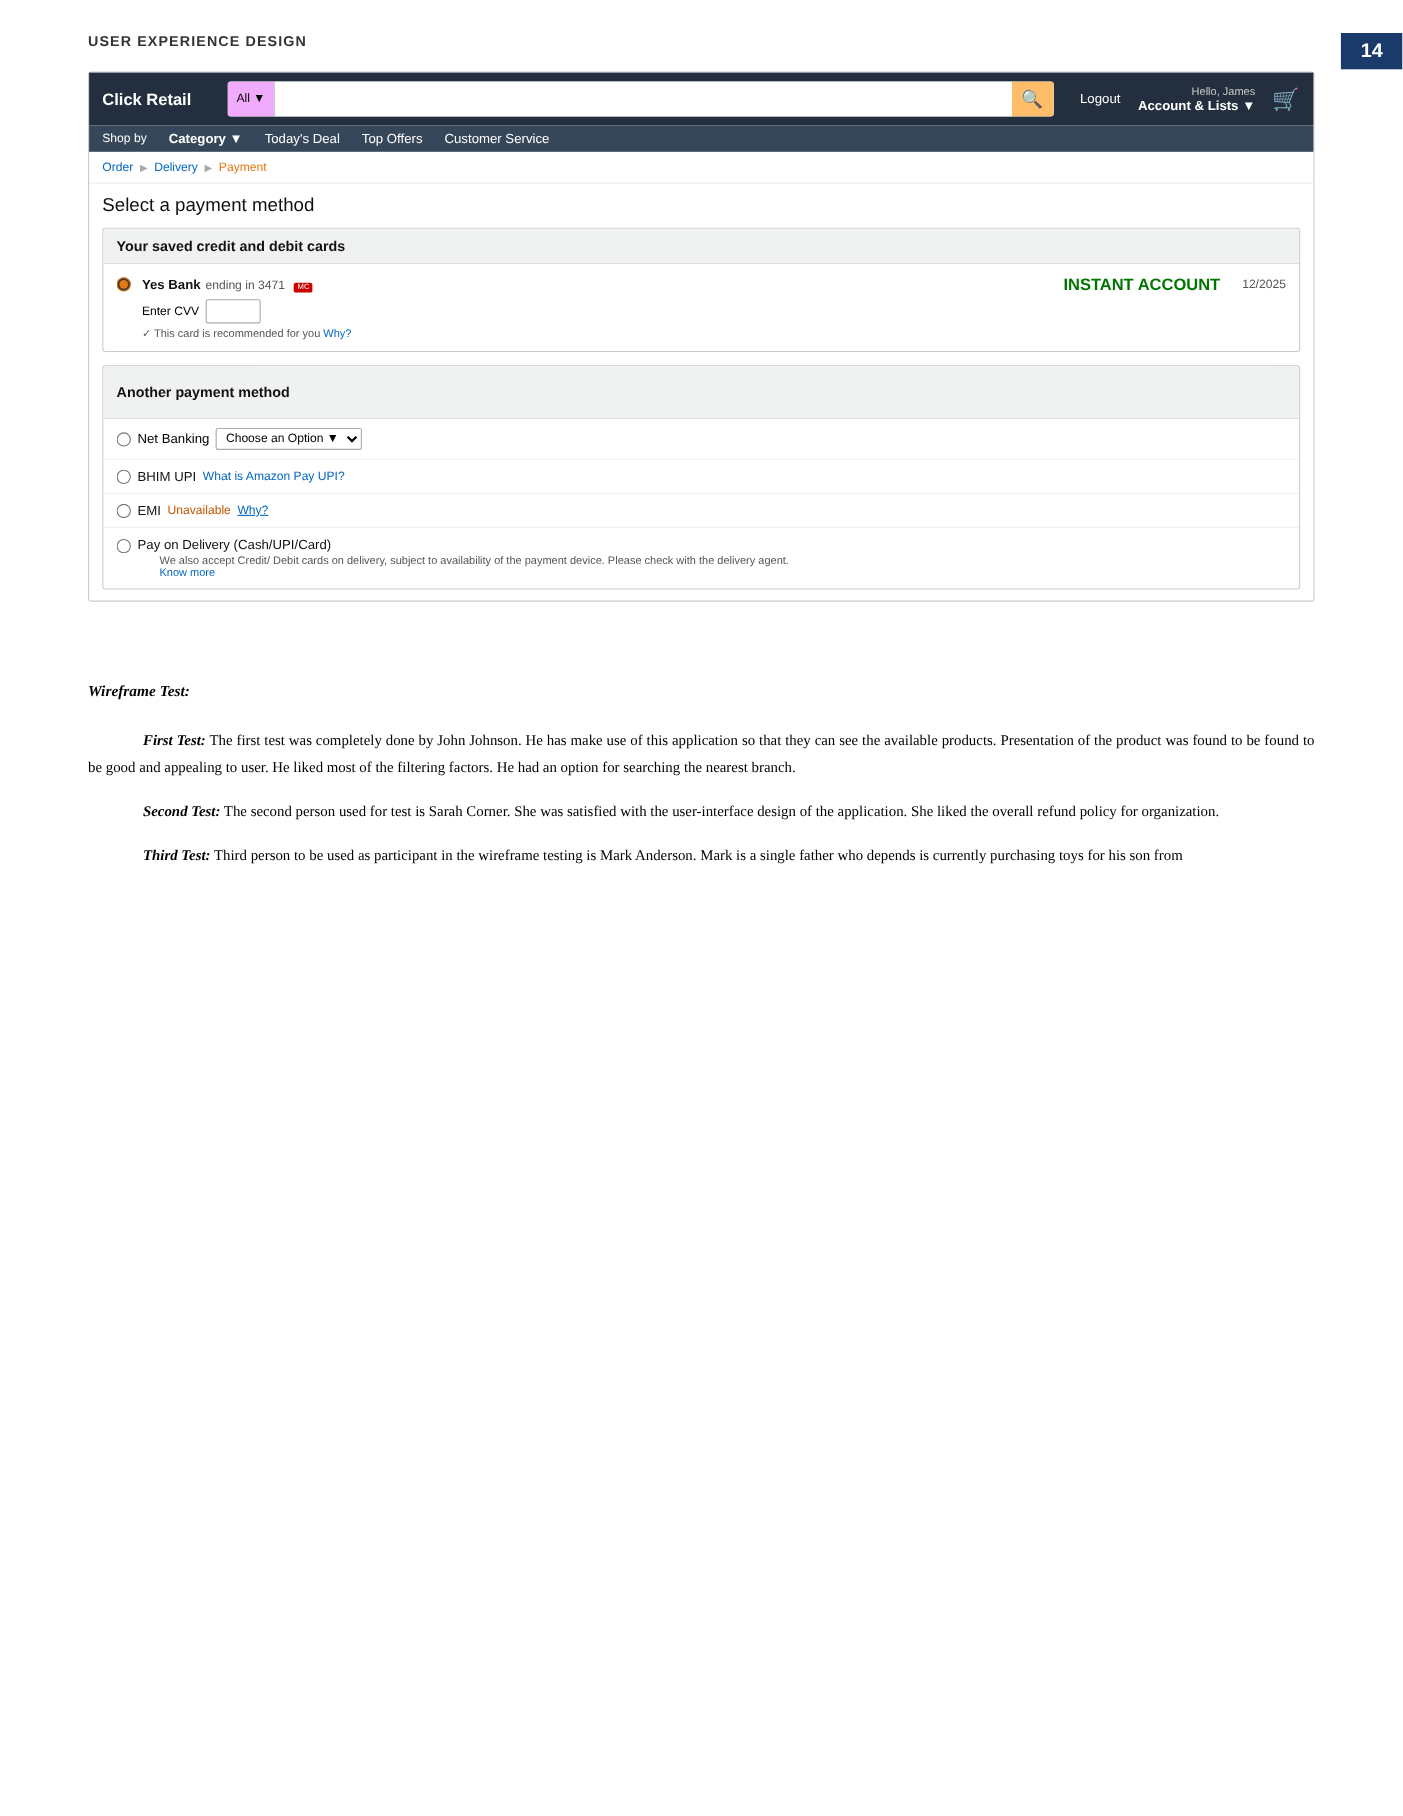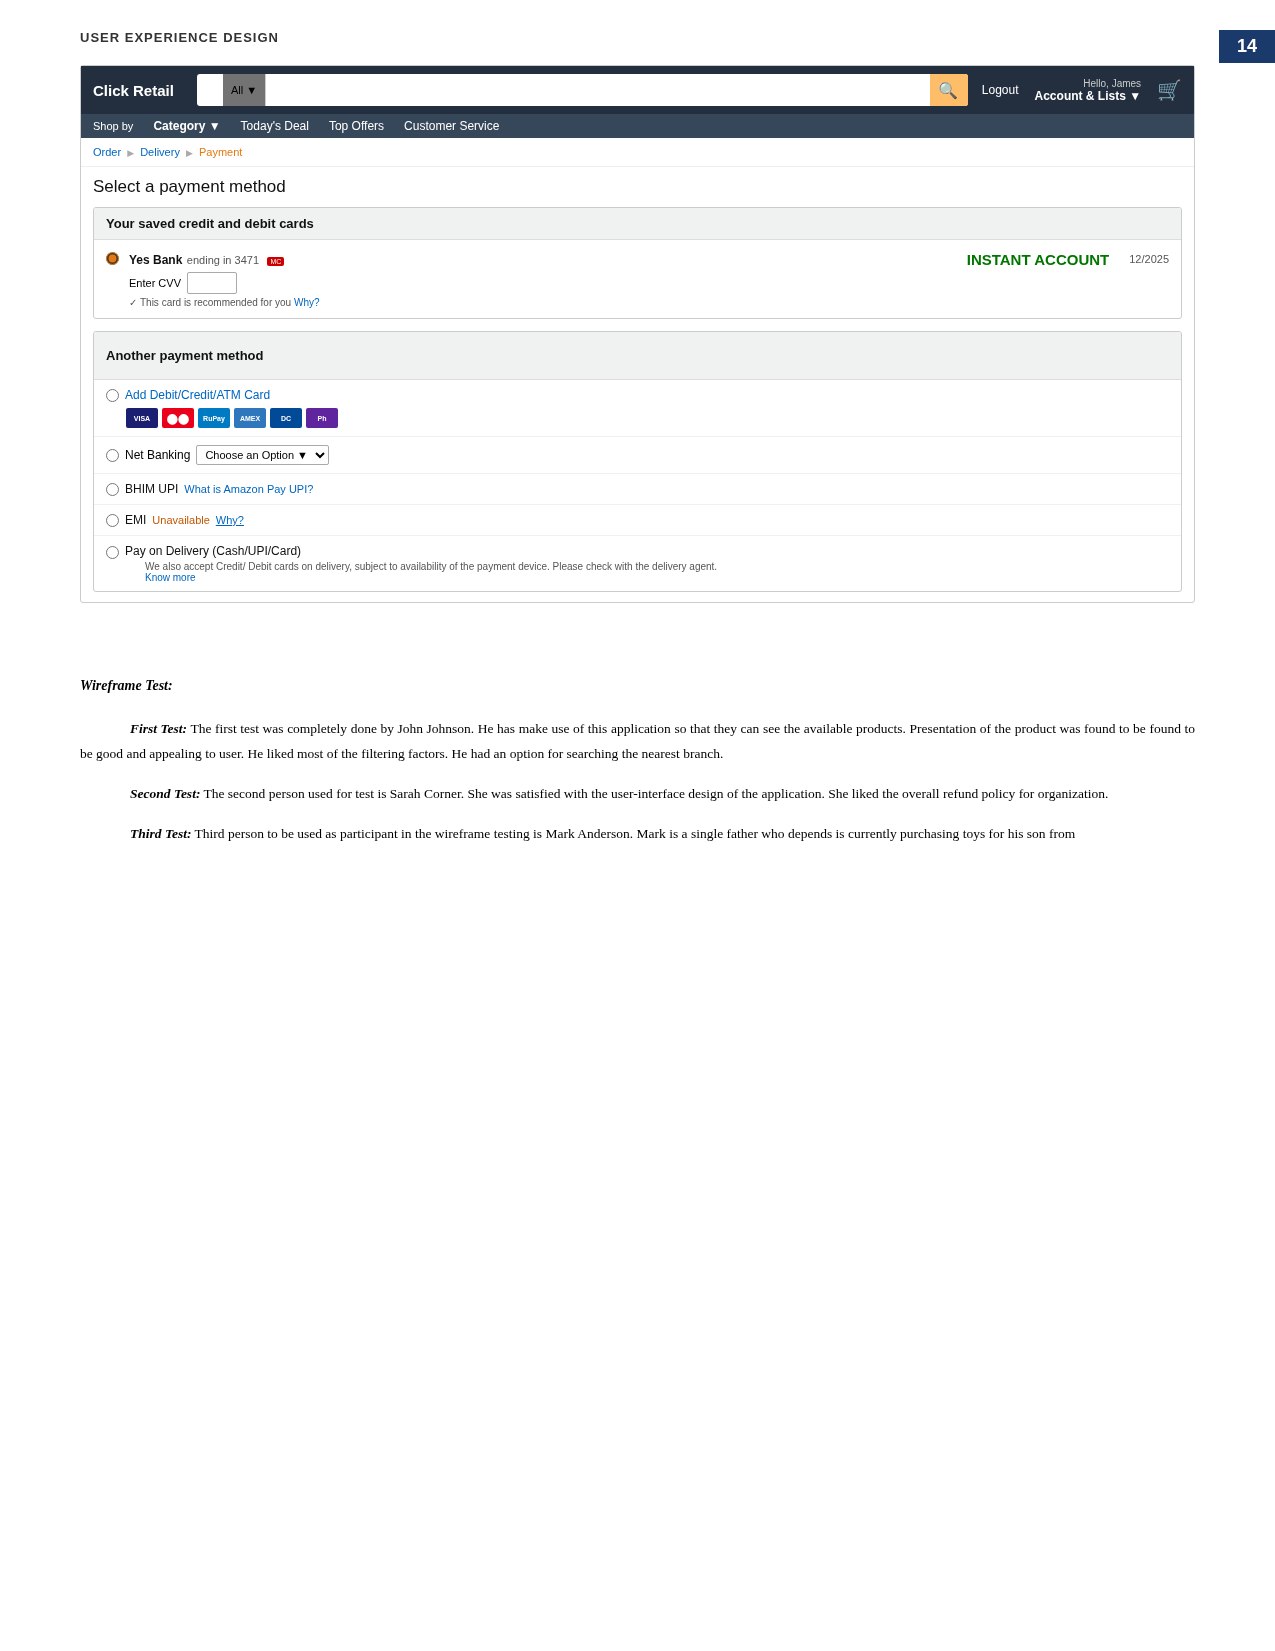--- a/index.html
+++ b/index.html
@@ -48,21 +48,21 @@
       margin-bottom: 40px;
       font-family: Arial, sans-serif;
     }
 
     
     .retail-topbar {
       background: #232f3e;
       display: flex;
       align-items: center;
       padding: 8px 12px;
-      gap: 14px;
+      gap: 24px;
     }
 
     .retail-logo {
       color: #fff;
       font-weight: bold;
       font-size: 15px;
       white-space: nowrap;
       min-width: 90px;
     }
 
@@ -70,29 +70,28 @@
       display: flex;
       align-items: center;
       flex: 1;
       background: #fff;
       border-radius: 3px;
       overflow: hidden;
       height: 32px;
     }
 
     .search-all {
-      background: #737373;
+      background: #f0abfc;
       padding: 0 8px;
       font-size: 11px;
       height: 100%;
       display: flex;
       align-items: center;
       border-right: 1px solid #ccc;
       white-space: nowrap;
-      margin-left: 26px;
     }
 
     .search-input-field {
       flex: 1;
       border: none;
       outline: none;
       padding: 0 8px;
       font-size: 12px;
       height: 100%;
     }
@@ -539,34 +538,20 @@
               <span>✓ This card is recommended for you</span>
               <a href="#">Why?</a>
             </div>
           </div>
         </div>
       </div>
 
       <div class="another-box">
         <div class="another-box-header">Another payment method</div>
 
-        <div class="another-row">
-          <div class="another-row-label">
-            <input type="radio" name="payment2" style="">
-            <span>Add Debit/Credit/ATM Card</span>
-          </div>
-          <div class="card-logos">
-            <div class="card-logo visa-logo">VISA</div>
-            <div class="card-logo mc-logo">⬤⬤</div>
-            <div class="card-logo rupay-logo">RuPay</div>
-            <div class="card-logo amex-logo">AMEX</div>
-            <div class="card-logo diners-logo">DC</div>
-            <div class="card-logo phonepay-logo">Ph</div>
-          </div>
-        </div>
 
         <div class="net-banking-row">
           <input type="radio" name="payment2" style="">
           <span style="font-size:12px;">Net Banking</span>
           <select class="choose-select">
             <option>Choose an Option ▼</option>
           </select>
         </div>
 
         <div class="upi-row">

